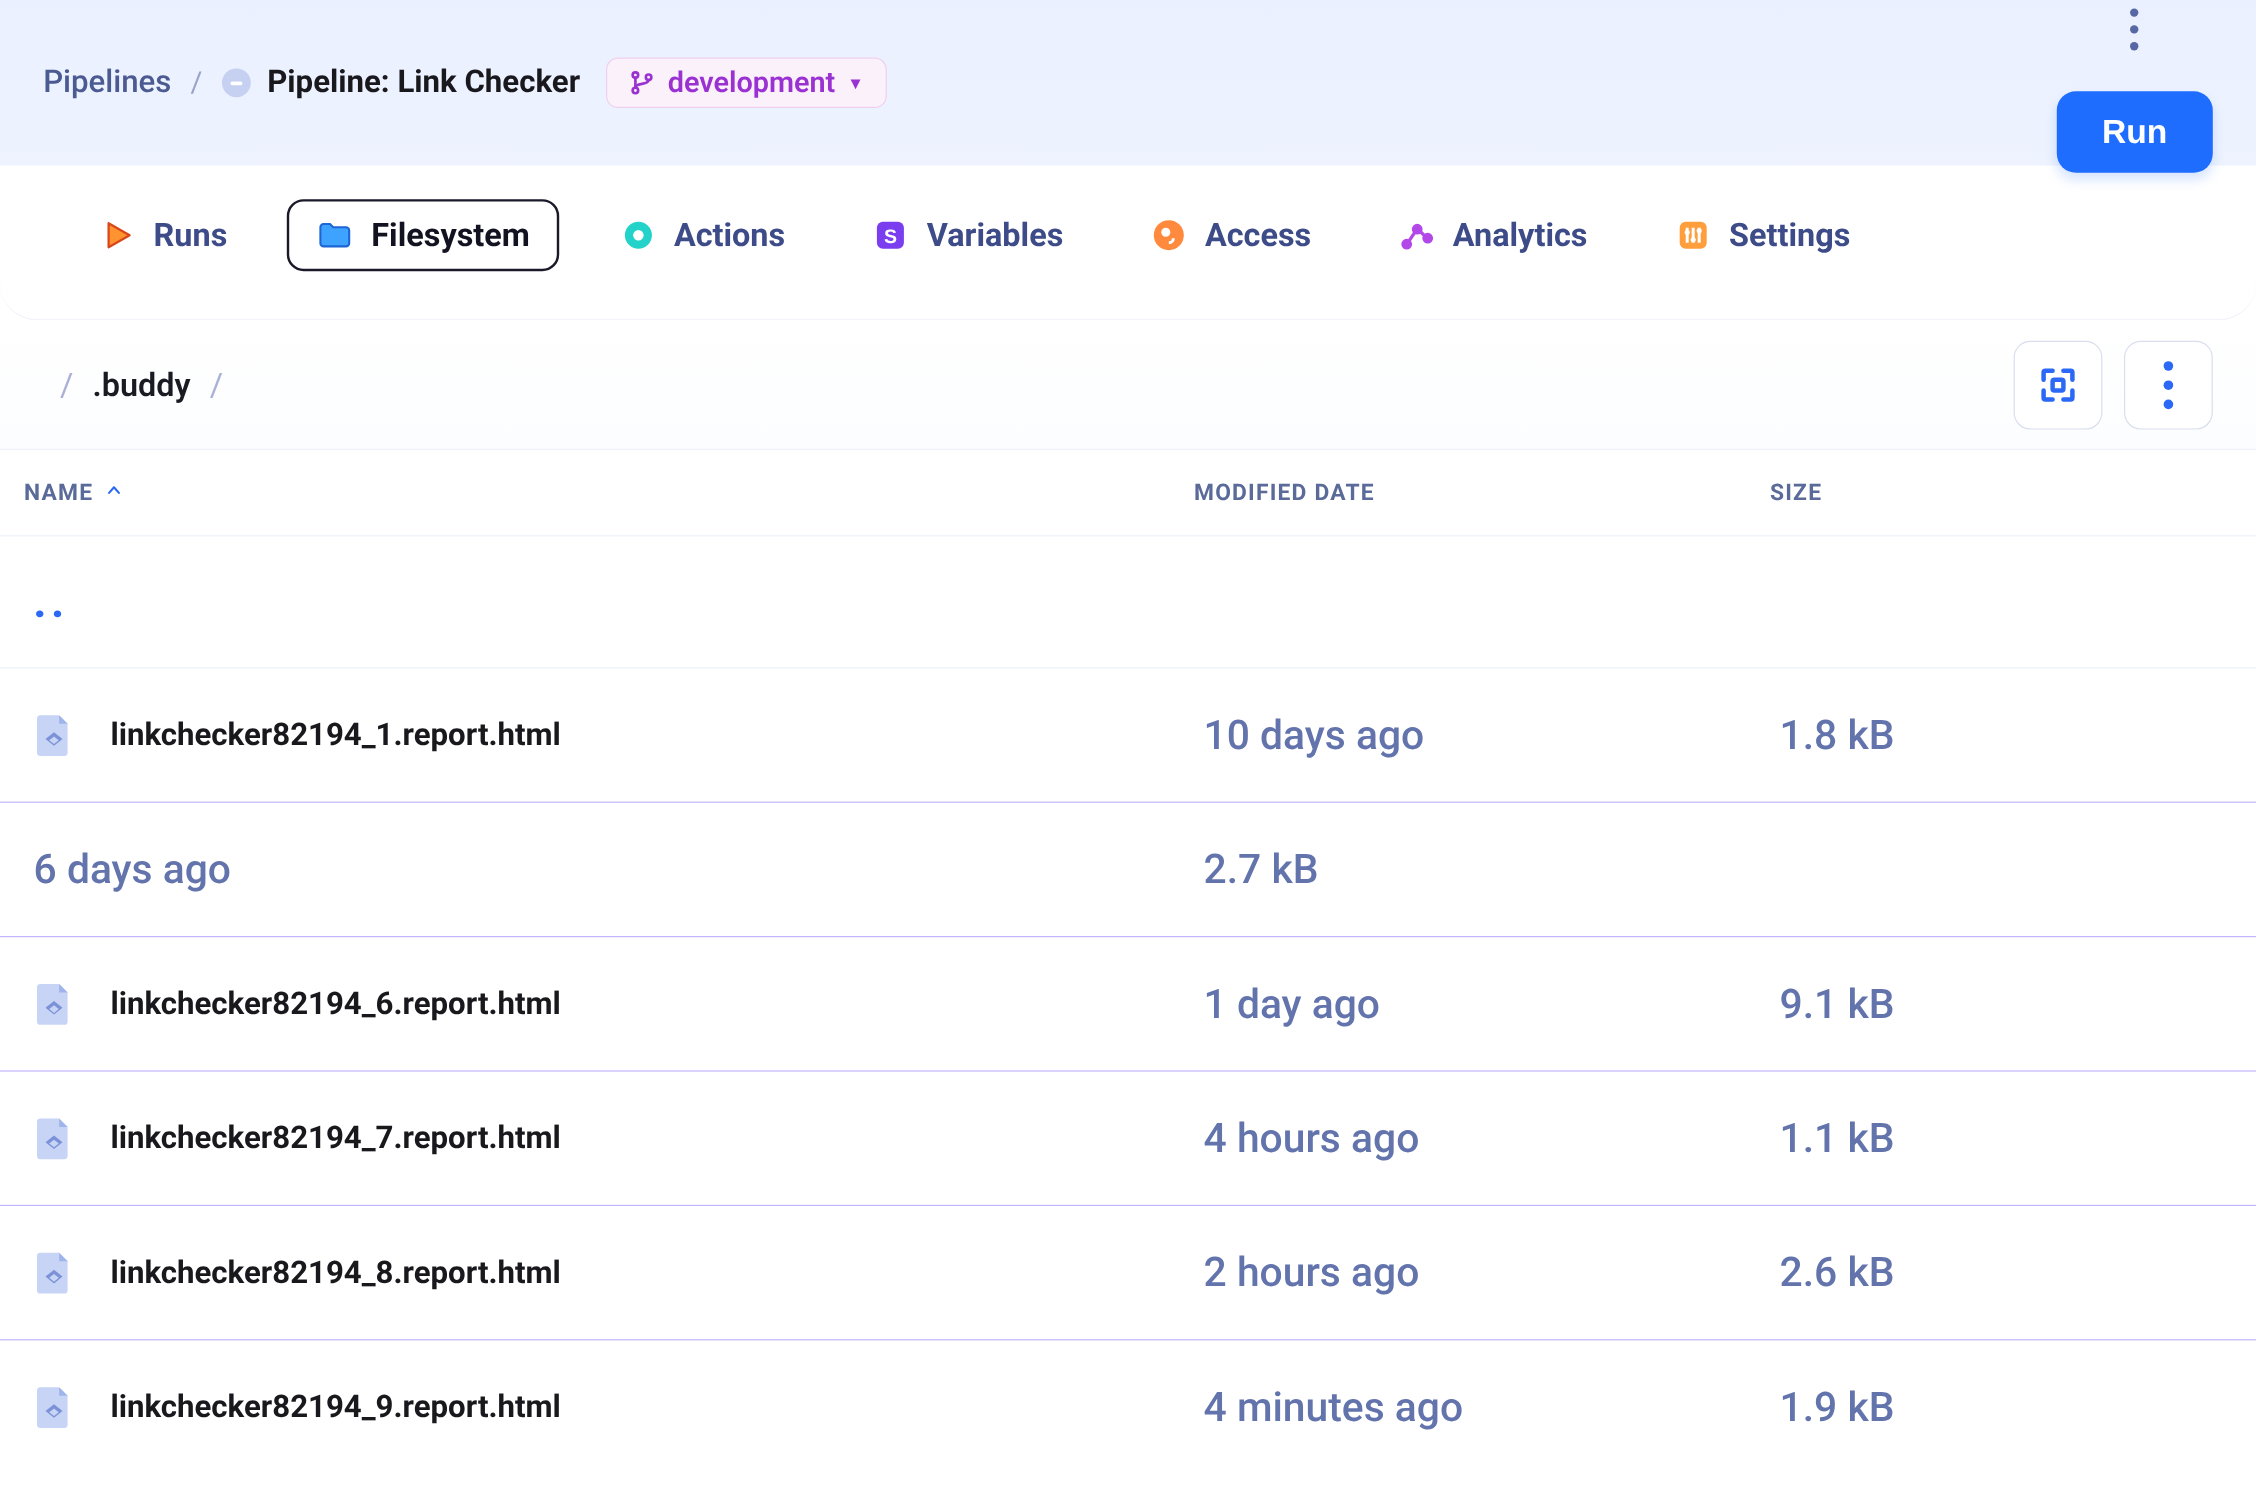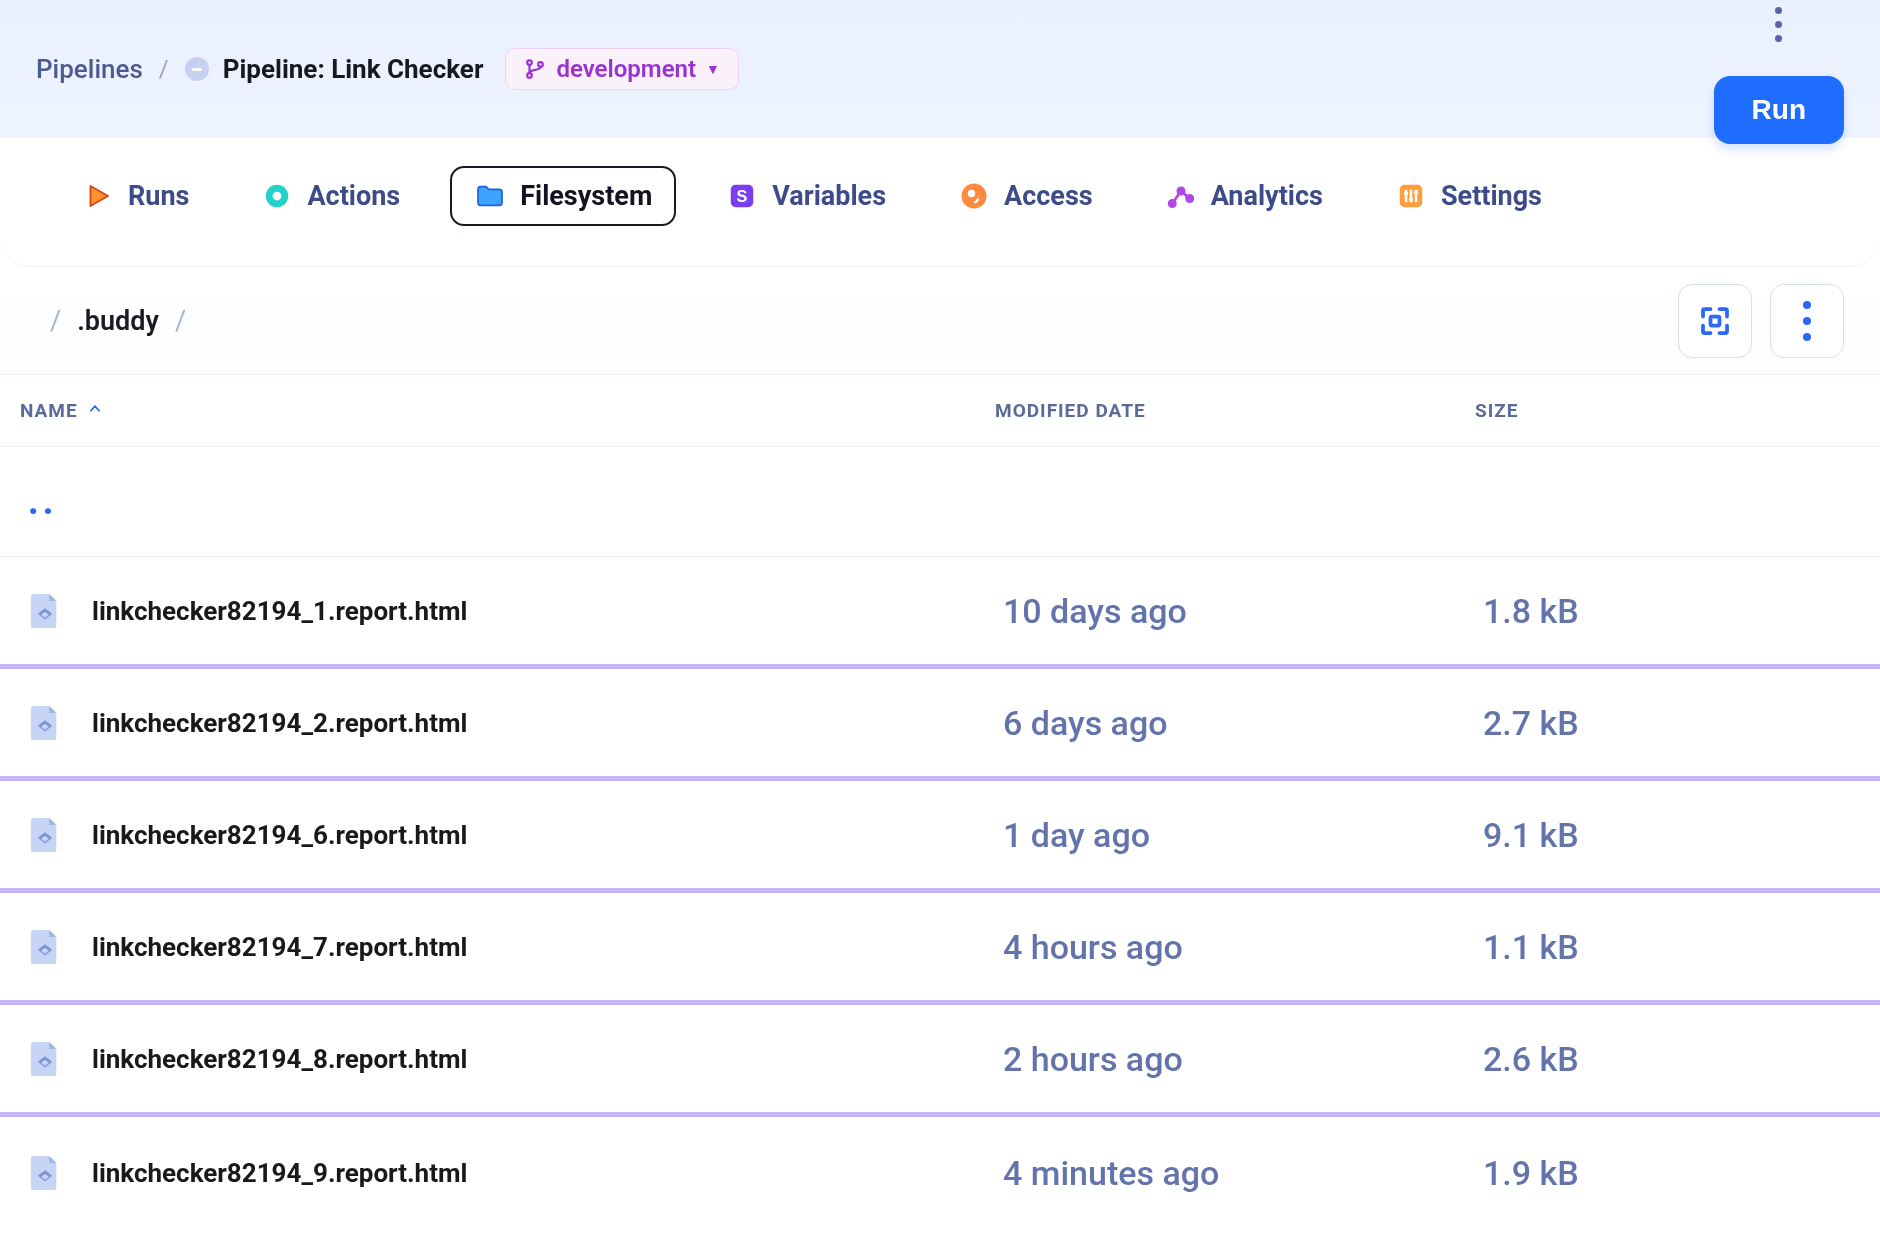--- a/index.html
+++ b/index.html
@@ -211,21 +211,21 @@
     cursor:pointer;
   }
 
   
   .file-row {
     display: grid;
     grid-template-columns: 975px 480px 1fr;
     align-items: center;
     height: 112px;
     padding: 0 20px 0 28px;
-    border-bottom: 5px solid #c4b5fd;
+    border-bottom: 1px solid #c4b5fd;
     cursor: pointer;
   }
   .file-row:last-child { border-bottom: none; }
   .file-name-cell {
     display:flex; align-items:center; gap: 30px;
   }
   .file-icon {
     width: 34px; height: 40px;
     position: relative;
   }
@@ -273,36 +273,36 @@
 
 <div class="tabs">
   <div class="tab">
     <span class="tab-icon">
       <svg width="30" height="30" viewBox="0 0 24 24">
           <path d="M6 4l14 8-14 8V4z" fill="#ff9330" stroke="#d9461a" stroke-width="1.5" stroke-linejoin="round"></path>
         </svg>
     </span>
     <span>Runs</span>
   </div>
+  <div class="tab active">
+    <span class="tab-icon">
+      <svg width="32" height="32" viewBox="0 0 24 24">
+          <path d="M3 7a2 2 0 012-2h4l2 2h8a2 2 0 012 2v8a2 2 0 01-2 2H5a2 2 0 01-2-2V7z" fill="#3ea2ff" stroke="#1c66d6" stroke-width="1.3"></path>
+        </svg>
+    </span>
+    <span>Filesystem</span>
+  </div>
   <div class="tab">
     <span class="tab-icon">
       <svg width="30" height="30" viewBox="0 0 24 24">
           <circle cx="12" cy="12" r="9" fill="#23d2c9"></circle>
           <circle cx="12" cy="12" r="3.5" fill="#fff"></circle>
         </svg>
     </span>
     <span>Actions</span>
-  </div>
-  <div class="tab active">
-    <span class="tab-icon">
-      <svg width="32" height="32" viewBox="0 0 24 24">
-          <path d="M3 7a2 2 0 012-2h4l2 2h8a2 2 0 012 2v8a2 2 0 01-2 2H5a2 2 0 01-2-2V7z" fill="#3ea2ff" stroke="#1c66d6" stroke-width="1.3"></path>
-        </svg>
-    </span>
-    <span>Filesystem</span>
   </div>
   <div class="tab">
     <span class="tab-icon">
       <svg width="30" height="30" viewBox="0 0 24 24">
           <rect x="3" y="3" width="18" height="18" rx="4" fill="#7a3ef0"></rect>
           <text x="12" y="17" text-anchor="middle" font-size="13" font-weight="700" fill="#fff" font-family="Arial">S</text>
         </svg>
     </span>
     <span>Variables</span>
   </div>
@@ -393,91 +393,80 @@
           <path d="M12 14.5l2.8 2.2L12 19l-2.8-2.3L12 14.5z" fill="#c7d4f6"></path>
         </svg>
       </span>
       <span class="file-name">linkchecker82194_1.report.html</span>
     </div>
     <div class="file-meta">10 days ago</div>
     <div class="file-meta">1.8 kB</div>
   </div>
 
   <div class="file-row">
+    <div class="file-meta">6 days ago</div>
+    <div class="file-meta">2.7 kB</div>
+  </div>
+
+  <div class="file-row">
     <div class="file-name-cell">
       <span class="file-icon">
         <svg width="34" height="40" viewBox="0 0 24 28">
           <path d="M4 2h11l5 5v17a2 2 0 01-2 2H4a2 2 0 01-2-2V4a2 2 0 012-2z" fill="#c7d4f6"></path>
           <path d="M15 2v5h5" fill="#9fb4ea"></path>
           <path d="M12 12l5 4-5 4-5-4 5-4z" fill="#7b92d6"></path>
           <path d="M12 14.5l2.8 2.2L12 19l-2.8-2.3L12 14.5z" fill="#c7d4f6"></path>
         </svg>
       </span>
-      <span class="file-name">linkchecker82194_2.report.html</span>
-    </div>
-    <div class="file-meta">6 days ago</div>
-    <div class="file-meta">2.7 kB</div>
+      <span class="file-name">linkchecker82194_6.report.html</span>
+    </div>
+    <div class="file-meta">1 day ago</div>
+    <div class="file-meta">9.1 kB</div>
   </div>
 
   <div class="file-row">
     <div class="file-name-cell">
       <span class="file-icon">
         <svg width="34" height="40" viewBox="0 0 24 28">
           <path d="M4 2h11l5 5v17a2 2 0 01-2 2H4a2 2 0 01-2-2V4a2 2 0 012-2z" fill="#c7d4f6"></path>
           <path d="M15 2v5h5" fill="#9fb4ea"></path>
           <path d="M12 12l5 4-5 4-5-4 5-4z" fill="#7b92d6"></path>
           <path d="M12 14.5l2.8 2.2L12 19l-2.8-2.3L12 14.5z" fill="#c7d4f6"></path>
         </svg>
       </span>
-      <span class="file-name">linkchecker82194_6.report.html</span>
-    </div>
-    <div class="file-meta">1 day ago</div>
-    <div class="file-meta">9.1 kB</div>
+      <span class="file-name">linkchecker82194_7.report.html</span>
+    </div>
+    <div class="file-meta">4 hours ago</div>
+    <div class="file-meta">1.1 kB</div>
   </div>
 
   <div class="file-row">
     <div class="file-name-cell">
       <span class="file-icon">
         <svg width="34" height="40" viewBox="0 0 24 28">
           <path d="M4 2h11l5 5v17a2 2 0 01-2 2H4a2 2 0 01-2-2V4a2 2 0 012-2z" fill="#c7d4f6"></path>
           <path d="M15 2v5h5" fill="#9fb4ea"></path>
           <path d="M12 12l5 4-5 4-5-4 5-4z" fill="#7b92d6"></path>
           <path d="M12 14.5l2.8 2.2L12 19l-2.8-2.3L12 14.5z" fill="#c7d4f6"></path>
         </svg>
       </span>
-      <span class="file-name">linkchecker82194_7.report.html</span>
-    </div>
-    <div class="file-meta">4 hours ago</div>
-    <div class="file-meta">1.1 kB</div>
+      <span class="file-name">linkchecker82194_8.report.html</span>
+    </div>
+    <div class="file-meta">2 hours ago</div>
+    <div class="file-meta">2.6 kB</div>
   </div>
 
   <div class="file-row">
     <div class="file-name-cell">
       <span class="file-icon">
         <svg width="34" height="40" viewBox="0 0 24 28">
           <path d="M4 2h11l5 5v17a2 2 0 01-2 2H4a2 2 0 01-2-2V4a2 2 0 012-2z" fill="#c7d4f6"></path>
           <path d="M15 2v5h5" fill="#9fb4ea"></path>
           <path d="M12 12l5 4-5 4-5-4 5-4z" fill="#7b92d6"></path>
           <path d="M12 14.5l2.8 2.2L12 19l-2.8-2.3L12 14.5z" fill="#c7d4f6"></path>
         </svg>
       </span>
-      <span class="file-name">linkchecker82194_8.report.html</span>
-    </div>
-    <div class="file-meta">2 hours ago</div>
-    <div class="file-meta">2.6 kB</div>
-  </div>
-
-  <div class="file-row">
-    <div class="file-name-cell">
-      <span class="file-icon">
-        <svg width="34" height="40" viewBox="0 0 24 28">
-          <path d="M4 2h11l5 5v17a2 2 0 01-2 2H4a2 2 0 01-2-2V4a2 2 0 012-2z" fill="#c7d4f6"></path>
-          <path d="M15 2v5h5" fill="#9fb4ea"></path>
-          <path d="M12 12l5 4-5 4-5-4 5-4z" fill="#7b92d6"></path>
-          <path d="M12 14.5l2.8 2.2L12 19l-2.8-2.3L12 14.5z" fill="#c7d4f6"></path>
-        </svg>
-      </span>
       <span class="file-name">linkchecker82194_9.report.html</span>
     </div>
     <div class="file-meta">4 minutes ago</div>
     <div class="file-meta">1.9 kB</div>
   </div>
 </div>
 
 </body></html>

